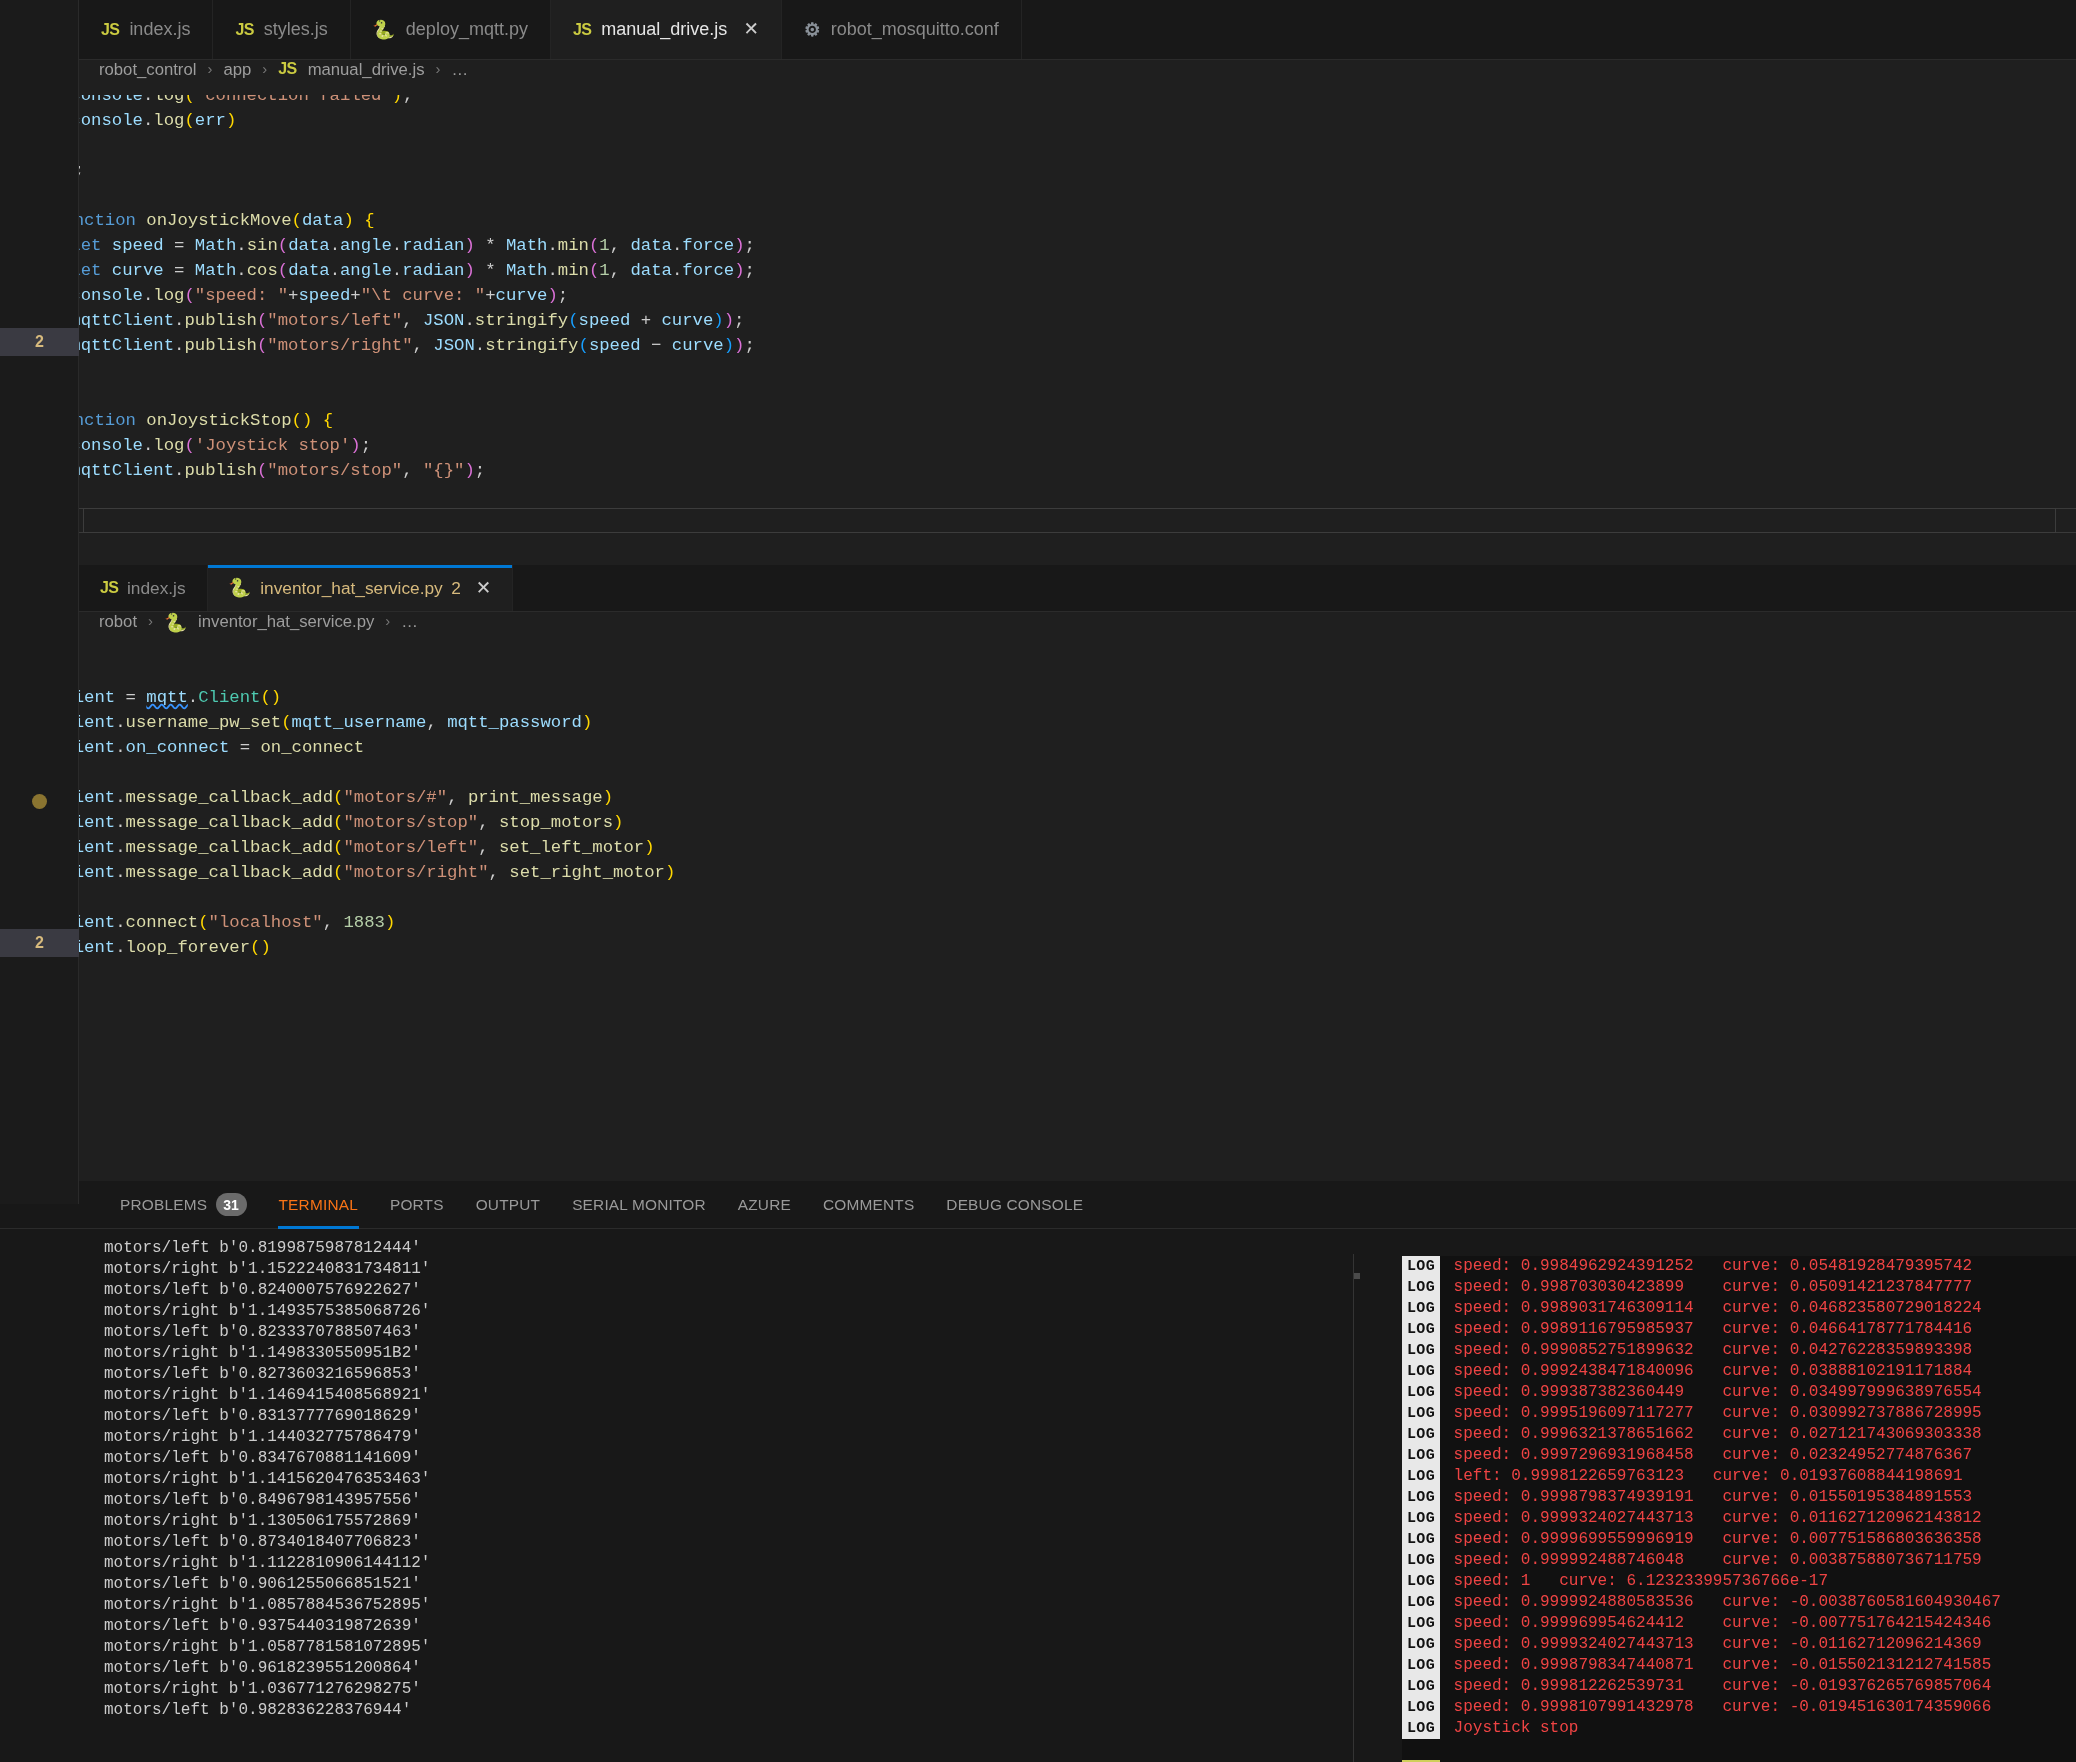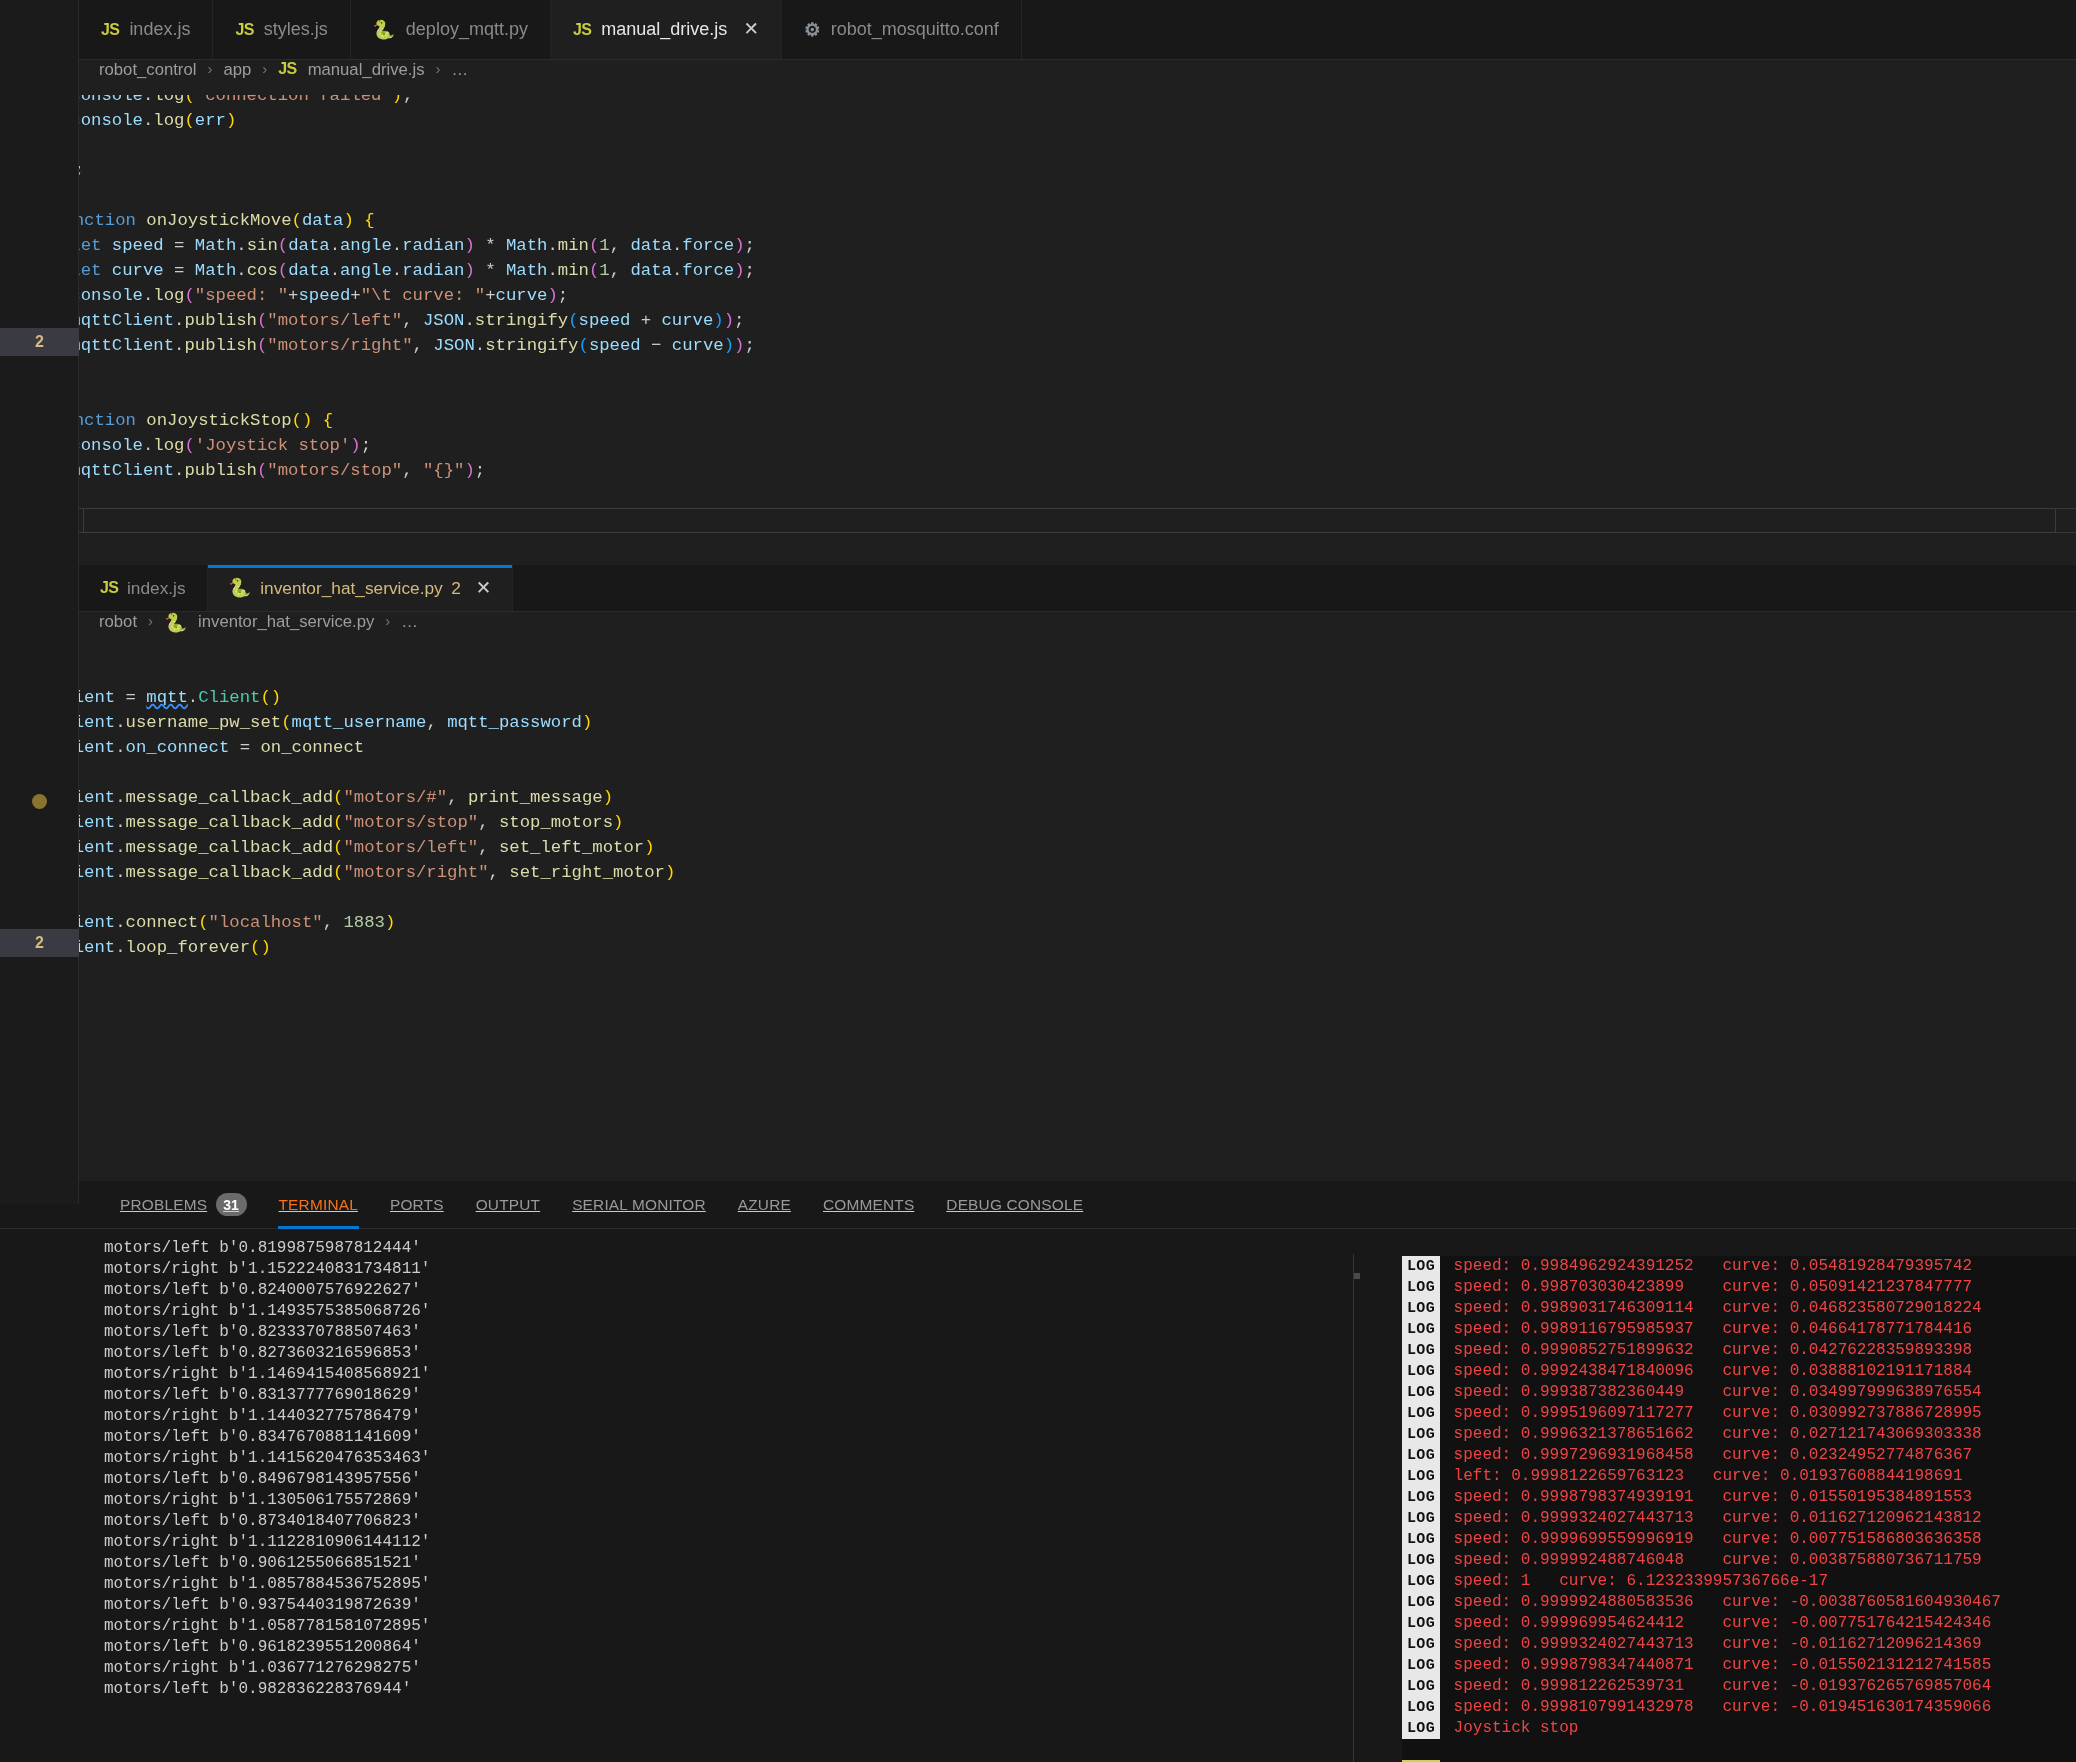--- a/index.html
+++ b/index.html
@@ -109,21 +109,21 @@
   }
   .tab2.active{ background:#1f1f1f; color:#d7ba7d; }
   .tab2.active::before{
     content:""; position:absolute; left:0; right:0; top:0; height:2.5px; background:#0078d4;
   }
 
   
   .panel{ background:#181818; flex:1 1 auto; display:flex; flex-direction:column; min-height:0; }
   .panel-tabs{
     height:48px; display:flex; align-items:center; gap:0; padding-left:104px;
-    border-bottom:0.6px solid #2b2b2b; background:#181818; flex:0 0 auto;text-decoration:underline;
+    border-bottom:0.6px solid #2b2b2b; background:#181818; flex:0 0 auto;
   }
   .ptab{
     color:#9a9a9a; font-size:15.4px; letter-spacing:0.2px; padding:0 16px;
     height:48px; display:flex; align-items:center; gap:8.6px; position:relative;
     text-transform:uppercase;
   }
   .ptab.active{ color:#f97316; }
   .ptab.active::after{
     content:""; position:absolute; left:15px; right:15px; bottom:0; height:2.5px; background:#0078d4;
   }
@@ -434,20 +434,21 @@
     </div>
 
     <div class="panel-body">
 
       <div class="term-left">
         <div class="term-line">motors/left b'0.8199875987812444'</div>
         <div class="term-line">motors/right b'1.1522240831734811'</div>
         <div class="term-line">motors/left b'0.8240007576922627'</div>
         <div class="term-line">motors/right b'1.1493575385068726'</div>
         <div class="term-line">motors/left b'0.8233370788507463'</div>
+        <div class="term-line">motors/right b'1.1498330550951B2'</div>
         <div class="term-line">motors/left b'0.8273603216596853'</div>
         <div class="term-line">motors/right b'1.1469415408568921'</div>
         <div class="term-line">motors/left b'0.8313777769018629'</div>
         <div class="term-line">motors/right b'1.144032775786479'</div>
         <div class="term-line">motors/left b'0.8347670881141609'</div>
         <div class="term-line">motors/right b'1.1415620476353463'</div>
         <div class="term-line">motors/left b'0.8496798143957556'</div>
         <div class="term-line">motors/right b'1.130506175572869'</div>
         <div class="term-line">motors/left b'0.8734018407706823'</div>
         <div class="term-line">motors/right b'1.1122810906144112'</div>

